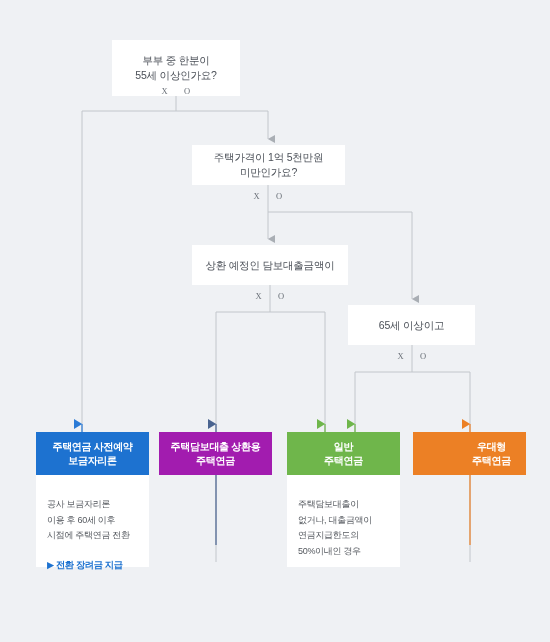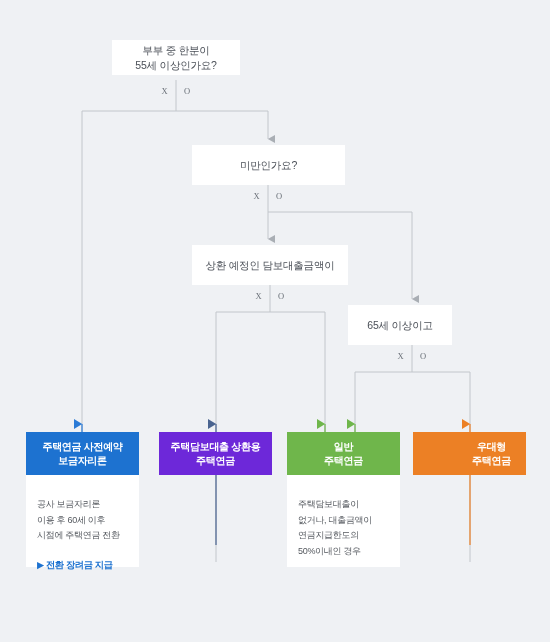--- a/index.html
+++ b/index.html
@@ -132,60 +132,61 @@
     <g fill="none" stroke-width="1.2">
       <path d="M82,562 L82,424" stroke="#2b7bd6" stroke-width="0"></path>
       <path d="M82,545 L82,424" stroke="#2b7bd6" marker-end="url(#ah-blue)" transform="translate(0,0) scale(1,1)"></path>
       <path d="M216,545 L216,424" stroke="#4a6490" marker-end="url(#ah-navy)"></path>
       <path d="M325,545 L325,424" stroke="#6fb64b" marker-end="url(#ah-green)"></path>
       <path d="M355,545 L355,424" stroke="#6fb64b" marker-end="url(#ah-green)"></path>
       <path d="M470,545 L470,424" stroke="#ec8025" marker-end="url(#ah-orange)"></path>
     </g>
   </svg>
 
-  <div class="qbox" style="left:112px;top:40px;width:128px;height:35px;">
+  <div class="qbox" style="left:112px;top:40px;width:128px;height:56px;">
     <span>부부 중 한분이</span>
     <span>55세 이상인가요?</span>
   </div>
   <div class="xo l" style="left:176px;top:86px;">X</div>
   <div class="xo r" style="left:176px;top:86px;">O</div>
 
   <div class="qbox" style="left:192px;top:145px;width:153px;height:40px;">
+    <span>주택가격이 1억 5천만원</span>
     <span>미만인가요?</span>
   </div>
   <div class="xo l" style="left:268px;top:191px;">X</div>
   <div class="xo r" style="left:268px;top:191px;">O</div>
 
   <div class="qbox" style="left:192px;top:245px;width:156px;height:40px;text-align:right;">
     <span>상환 예정인 담보대출금액이</span>
   </div>
   <div class="xo l" style="left:270px;top:291px;">X</div>
   <div class="xo r" style="left:270px;top:291px;">O</div>
 
-  <div class="qbox" style="left:348px;top:305px;width:104px;height:40px;">
+  <div class="qbox" style="left:348px;top:305px;width:127px;height:40px;">
     <span>65세 이상이고</span>
   </div>
   <div class="xo l" style="left:412px;top:351px;">X</div>
   <div class="xo r" style="left:412px;top:351px;">O</div>
 
-  <div class="card" style="left:26px;top:432px;">
+  <div class="card" style="left:36px;top:432px;">
     <div class="head" style="background:#1d72d0;">
       <span>주택연금 사전예약</span>
       <span>보금자리론</span>
     </div>
     <div class="body">
       <span class="ln">공사 보금자리론</span>
       <span class="ln">이용 후 60세 이후</span>
       <span class="ln">시점에 주택연금 전환</span>
       <span class="note" style="color:#1d72d0;">▶ 전환 장려금 지급</span>
     </div>
   </div>
 
   <div class="card" style="left:159px;top:432px;">
-    <div class="head" style="background:#6d28d9;">
+    <div class="head" style="background:#a21caf;">
       <span>주택담보대출 상환용</span>
       <span>주택연금</span>
     </div>
   </div>
 
   <div class="card" style="left:287px;top:432px;">
     <div class="head" style="background:#6fb64b;">
       <span>일반</span>
       <span>주택연금</span>
     </div>

